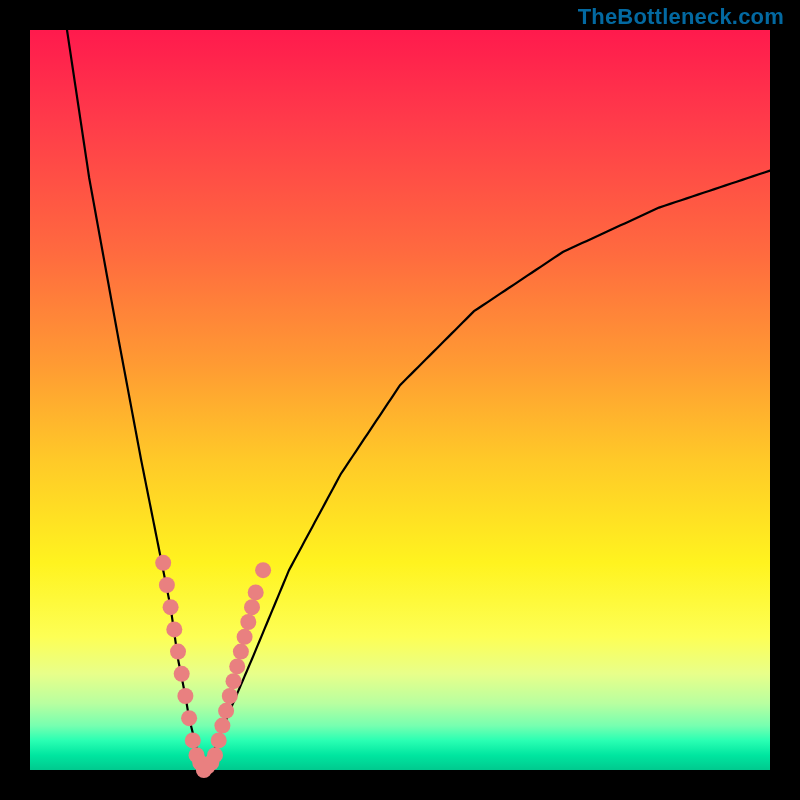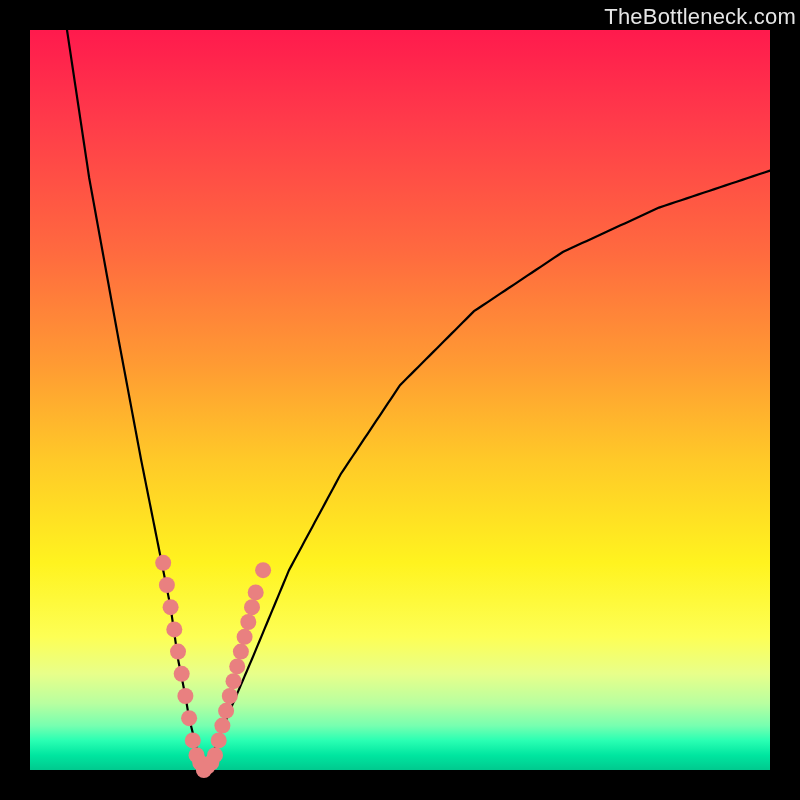--- a/index.html
+++ b/index.html
@@ -39,24 +39,24 @@
       #b8ffa0 91%,
       #77ffb0 94%,
       #2affb3 96%,
       #00e6a0 98%,
       #00c98e 100%
     );
   }
   .watermark {
     position: absolute;
     top: 4px;
-    right: 4px;
-    color: #e5e5e5;
+    right: 16px;
+    color: #0369a1;
     font-size: 22px;
-    font-weight: 400;
+    font-weight: 700;
     letter-spacing: 0.2px;
     user-select: none;
   }
   svg.curves {
     position: absolute;
     left: 0;
     top: 0;
     width: 740px;
     height: 740px;
     overflow: visible;

